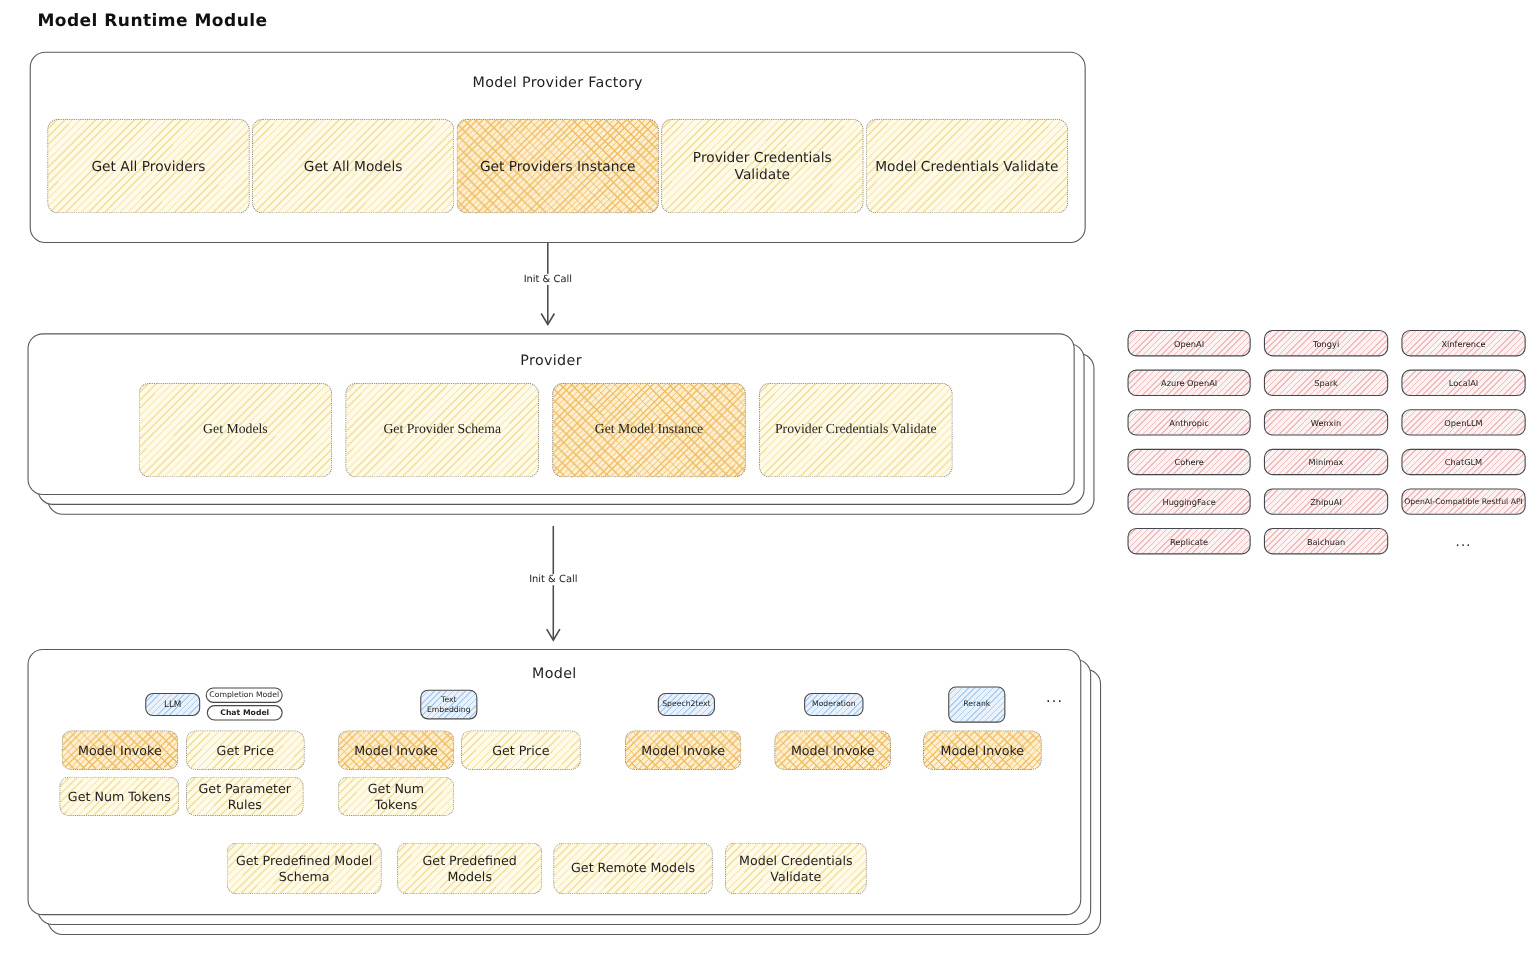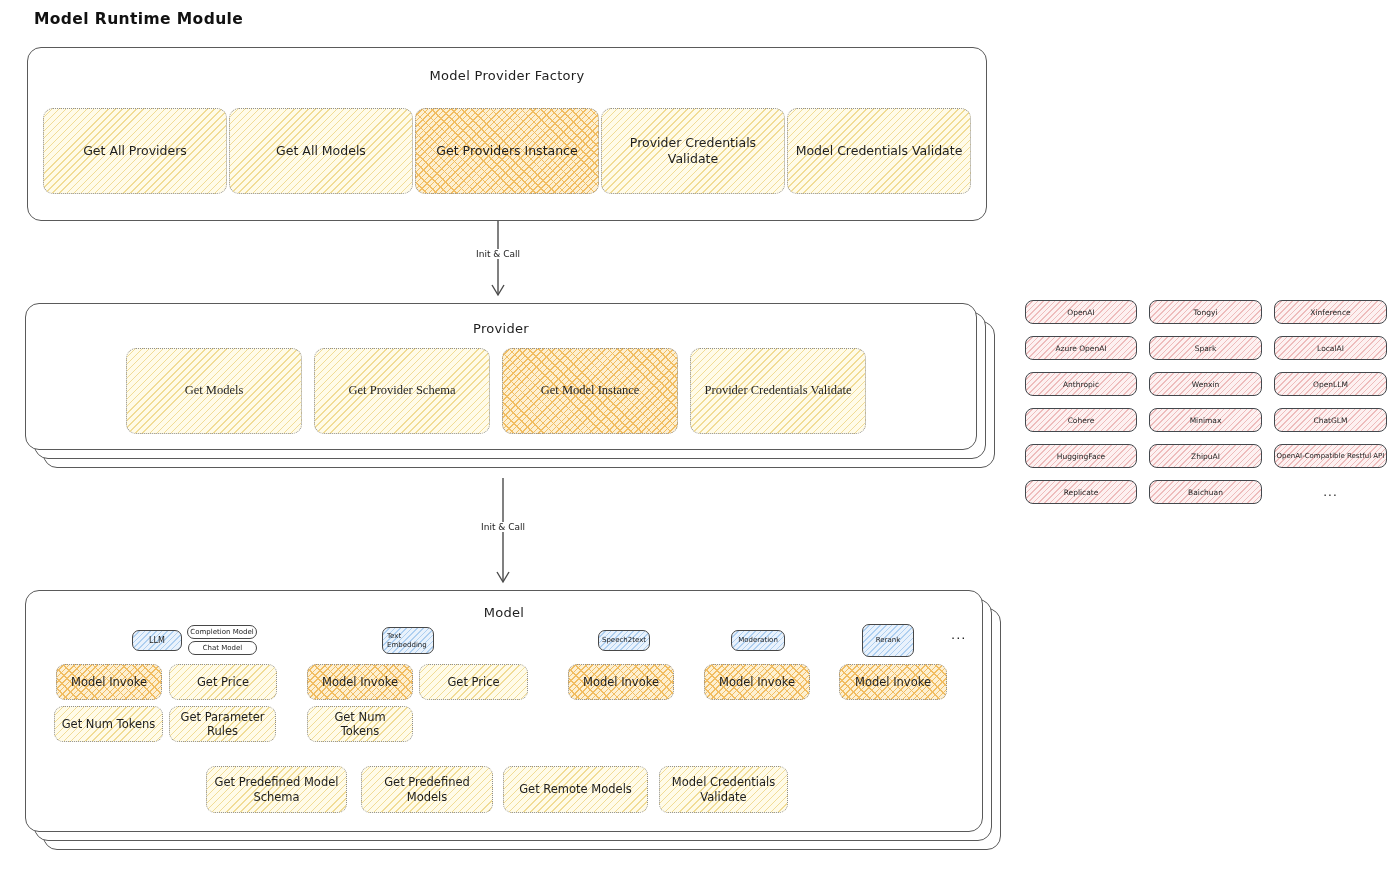--- a/index.html
+++ b/index.html
@@ -89,21 +89,21 @@
     font-size:7.5px;white-space:nowrap;overflow:hidden;color:#1e1e1e;
   }
   .pill-ellipsis{
     height:24px;display:flex;align-items:center;justify-content:center;
     font-size:12px;letter-spacing:1px;color:#1e1e1e;
   }
 
   
   .tag-blue{
     border:1.3px solid #474747;border-radius:7px;box-sizing:border-box;
-    display:flex;align-items:center;justify-content:center;
+    display:flex;align-items:center;justify-content:center;text-align:center;
     font-size:7px;line-height:1.15;color:#1e1e1e;
   }
   .tag-blue.lg{font-size:8px;}
   .tag-white{
     border:1.2px solid #474747;border-radius:7px;background:#fff;box-sizing:border-box;
     display:flex;align-items:center;justify-content:center;
     font-size:7px;white-space:nowrap;color:#1e1e1e;
   }
   .dots{font-size:13px;letter-spacing:1px;color:#1e1e1e;}
 </style>
@@ -177,21 +177,21 @@
   </div>
 
   <div class="stack" style="left:25px;top:590px;width:958px;height:242px;">
     <div class="sheet b2"></div>
     <div class="sheet b1"></div>
     <div class="sheet">
       <div class="section-title" style="padding-top:14px;">Model</div>
 
       <div class="tag-blue lg fill-blue abs" style="left:106px;top:39px;width:50px;height:21px;">LLM</div>
       <div class="tag-white abs" style="left:161px;top:34px;width:70px;height:14px;">Completion Model</div>
-      <div class="tag-white abs" style="left:162px;top:50px;width:69px;height:14px;">Chat Model</div>
+      <div class="tag-white abs" style="left:162px;top:50px;width:69px;height:14px;font-weight:bold;">Chat Model</div>
       <div class="tag-blue fill-blue abs" style="left:356px;top:36px;width:52px;height:27px;padding:0 4px;">Text Embedding</div>
       <div class="tag-blue fill-blue abs" style="left:572px;top:39px;width:52px;height:21px;">Speech2text</div>
       <div class="tag-blue fill-blue abs" style="left:705px;top:39px;width:54px;height:21px;">Moderation</div>
       <div class="tag-blue fill-blue abs" style="left:836px;top:33px;width:52px;height:33px;">Rerank</div>
       <div class="dots abs" style="left:925px;top:36px;">...</div>
 
       <div class="fn fn-sm fill-orange abs" style="left:30px;top:73px;width:106px;height:36px;">Model Invoke</div>
       <div class="fn fn-sm fill-yellow abs" style="left:143px;top:73px;width:108px;height:36px;">Get Price</div>
       <div class="fn fn-sm fill-orange abs" style="left:281px;top:73px;width:106px;height:36px;">Model Invoke</div>
       <div class="fn fn-sm fill-yellow abs" style="left:393px;top:73px;width:109px;height:36px;">Get Price</div>

